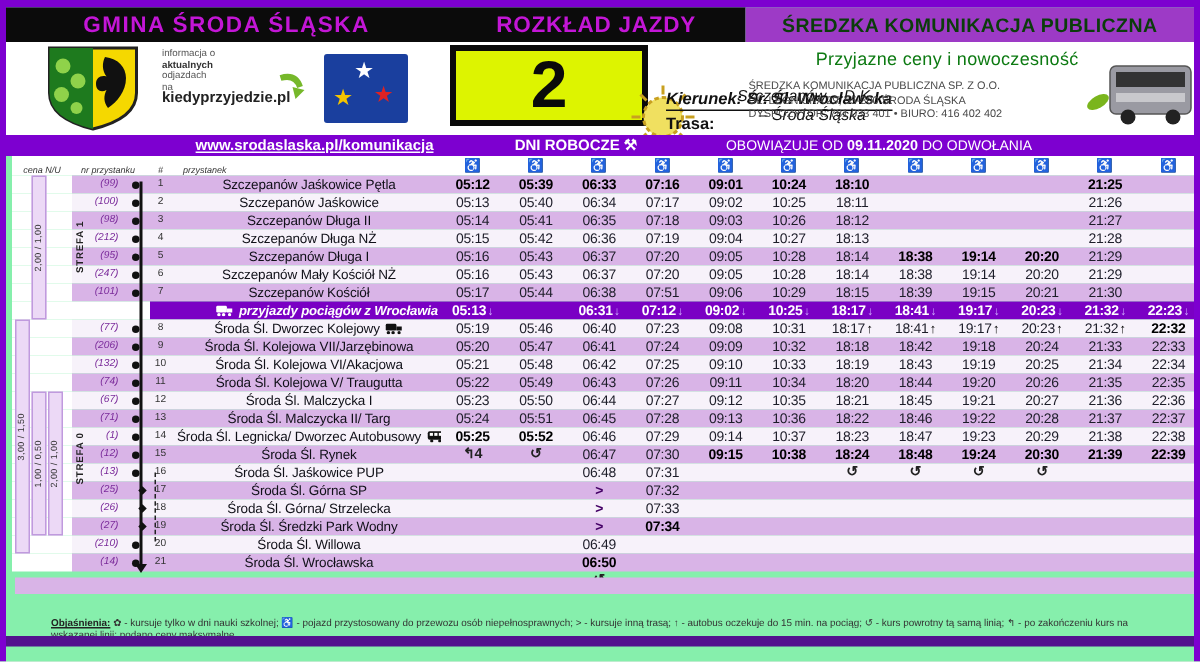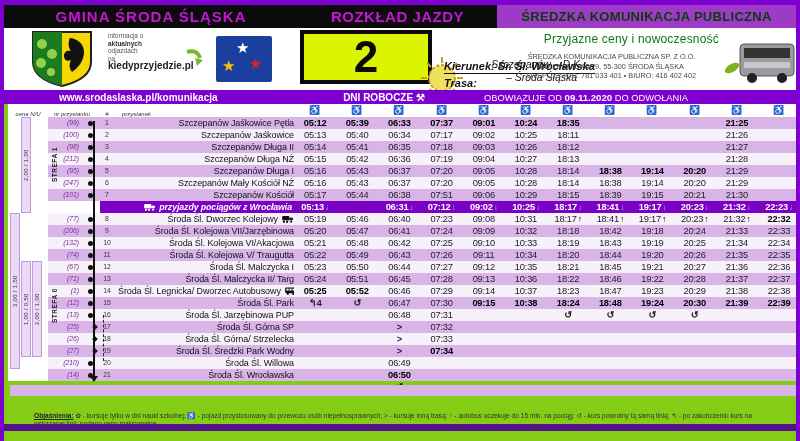--- a/index.html
+++ b/index.html
@@ -1,18 +1,18 @@
 <!DOCTYPE html>
 <html><head>
 <meta charset="utf-8">
 <style>
   * { margin:0; padding:0; box-sizing:border-box; }
   html,body { background:#e9e9e9; }
   .page {
-    position:relative; width:800px; height:441px; background:#84cc16;
+    position:relative; width:800px; height:441px; background:#86efac;
     font-family:"Liberation Sans", sans-serif; overflow:hidden;
     border-left:4px solid #7d00d0; border-right:4px solid #7d00d0;
   }
   .top-strip { position:absolute; left:0; top:0; width:100%; height:5px; background:#7d00d0; }
 
   
   .bars { position:absolute; left:0; top:5px; width:792px; height:23px; display:flex; }
   .bar { display:flex; align-items:center; justify-content:center; font-weight:bold; }
   .bar-gmina { width:294px; background:#0b0b0b; color:#c316d6; font-size:15px; letter-spacing:1px; }
   .bar-rozklad { width:199px; background:#0b0b0b; color:#c316d6; font-size:15px; letter-spacing:.5px; }
@@ -31,46 +31,46 @@
   .st-w { color:#fff; left:20px; top:4px; }
   .st-y { color:#f5c400; left:6px; top:22px; font-size:13px; }
   .st-r { color:#d22; left:33px; top:20px; font-size:11px; }
   .line-box { position:absolute; left:296px; top:2px; width:132px; height:54px; background:#ddf400;
     border:4px solid #0a0a0a; display:flex; align-items:center; justify-content:center; }
   .line-box span { font-size:44px; font-weight:bold; color:#0a0a0a; line-height:44px; }
   .sun { position:absolute; left:416px; top:28px; }
   .kierunek-block { position:absolute; left:440px; top:3px; width:180px; }
   .kierunek { font-size:11px; font-style:italic; font-weight:bold; color:#111;
     border-bottom:1px solid #111; display:inline-block; padding-bottom:1px;margin-top:29px; }
-  .trasa-label { font-size:11px; font-style:italic; font-weight:bold; color:#111; margin-top:3px; }
+  .trasa-label { font-size:11px; font-weight:bold; color:#111; margin-top:3px; }
   .trasa-lines { position:absolute; left:455px; top:30px; width:165px; text-align:center;
     font-size:10.5px; font-style:italic; color:#111; line-height:13px; }
   .slogan { position:absolute; left:505px; top:4px; width:210px; text-align:right;
     color:#0d7a12; font-weight:normal; font-size:12px; letter-spacing:.2px; }
-  .company-info { position:absolute; left:495px; top:24px; width:225px; text-align:center;
+  .company-info { position:absolute; left:495px; top:24px; width:225px; text-align:left;
     font-size:7.3px; color:#4a4a4a; line-height:9.5px; }
   .bus-photo { position:absolute; left:718px; top:10px; }
 
   
   .purple-bar { position:absolute; left:0; top:90px; width:792px; height:14px; background:#7d00d0;
     color:#fff; display:flex; align-items:center; }
-  .pb-www { position:absolute; left:55px; width:230px; text-align:left; font-weight:bold; font-size:10px; }
+  .pb-www { position:absolute; left:55px; width:230px; text-align:right; font-weight:bold; font-size:10px;text-decoration:underline; }
   .pb-days { position:absolute; left:300px; width:160px; text-align:center; font-weight:bold; font-size:10px; }
   .pb-valid { position:absolute; left:480px; width:300px; text-align:left; font-size:9.3px; }
   .pb-valid b { font-size:9.6px; }
 
   
   .table-wrap { position:absolute; left:4px; top:104px; width:792px; }
   .row, .hrow { display:flex; height:12px; line-height:12px; }
   .hrow { height:13px; line-height:13px; background:#fff; }
   .c-zone { width:40px; flex:none; }
   .c-num { width:36px; flex:none; text-align:right; font-size:6.8px; font-style:italic; color:#7a2a9a; padding-right:5px; }
   .c-line { width:12px; flex:none; position:relative; }
   .c-hash { width:22px; flex:none; text-align:center; font-size:6.8px; color:#333; }
-  .c-name { width:176px; flex:none; text-align:right; font-size:9px; color:#101018; letter-spacing:-.1px;
+  .c-name { width:176px; flex:none; text-align:center; font-size:9px; color:#101018; letter-spacing:-.1px;
     white-space:nowrap; overflow:hidden; }
   .tc { flex:1; text-align:center; font-size:9.3px; color:#1c1c28; letter-spacing:-.2px; white-space:nowrap; }
   .tc.b { font-weight:bold; color:#000; }
   .tc.sym { font-weight:bold; font-size:9.5px; color:#222; }
   .tc.gt { font-weight:bold; color:#440066; }
   .h-lbl { font-size:6px; font-style:italic; color:#333; }
   .h-zone { width:40px; flex:none; text-align:center; padding-top:4px; }
   .h-num { width:48px; flex:none; text-align:center; padding-top:4px; }
   .h-hash { width:22px; flex:none; text-align:center; padding-top:4px; }
   .h-name { width:176px; flex:none; text-align:left; padding-left:4px; padding-top:4px; }
@@ -232,24 +232,24 @@
     <div id="rows">
         <div class="row lav">
           <span class="c-zone"></span>
           <span class="c-num">(99)</span>
           <span class="c-line dot"></span>
           <span class="c-hash">1</span>
           <span class="c-name">Szczepanów Jaśkowice Pętla</span>
           <span class="tc b">05:12</span>
           <span class="tc b">05:39</span>
           <span class="tc b">06:33</span>
-          <span class="tc b">07:37</span>
+          <span class="tc b">07:16</span>
           <span class="tc b">09:01</span>
           <span class="tc b">10:24</span>
-          <span class="tc b">18:35</span>
+          <span class="tc b">18:10</span>
           <span class="tc"></span>
           <span class="tc"></span>
           <span class="tc"></span>
           <span class="tc b">21:25</span>
           <span class="tc"></span>
         </div>
         <div class="row wht">
           <span class="c-zone"></span>
           <span class="c-num">(100)</span>
           <span class="c-line dot"></span>
@@ -532,40 +532,40 @@
           <span class="tc">19:23</span>
           <span class="tc">20:29</span>
           <span class="tc">21:38</span>
           <span class="tc">22:38</span>
         </div>
         <div class="row lav">
           <span class="c-zone"></span>
           <span class="c-num">(12)</span>
           <span class="c-line dot"></span>
           <span class="c-hash">15</span>
-          <span class="c-name">Środa Śl. Park</span>
+          <span class="c-name">Środa Śl. Rynek</span>
           <span class="tc sym">↰4</span>
           <span class="tc sym">↺</span>
           <span class="tc">06:47</span>
           <span class="tc">07:30</span>
           <span class="tc b">09:15</span>
           <span class="tc b">10:38</span>
           <span class="tc b">18:24</span>
           <span class="tc b">18:48</span>
           <span class="tc b">19:24</span>
           <span class="tc b">20:30</span>
           <span class="tc b">21:39</span>
           <span class="tc b">22:39</span>
         </div>
         <div class="row wht">
           <span class="c-zone"></span>
           <span class="c-num">(13)</span>
           <span class="c-line dot"></span>
           <span class="c-hash">16</span>
-          <span class="c-name">Środa Śl. Jarzębinowa PUP</span>
+          <span class="c-name">Środa Śl. Jaśkowice PUP</span>
           <span class="tc"></span>
           <span class="tc"></span>
           <span class="tc">06:48</span>
           <span class="tc">07:31</span>
           <span class="tc"></span>
           <span class="tc"></span>
           <span class="tc sym">↺</span>
           <span class="tc sym">↺</span>
           <span class="tc sym">↺</span>
           <span class="tc sym">↺</span>

